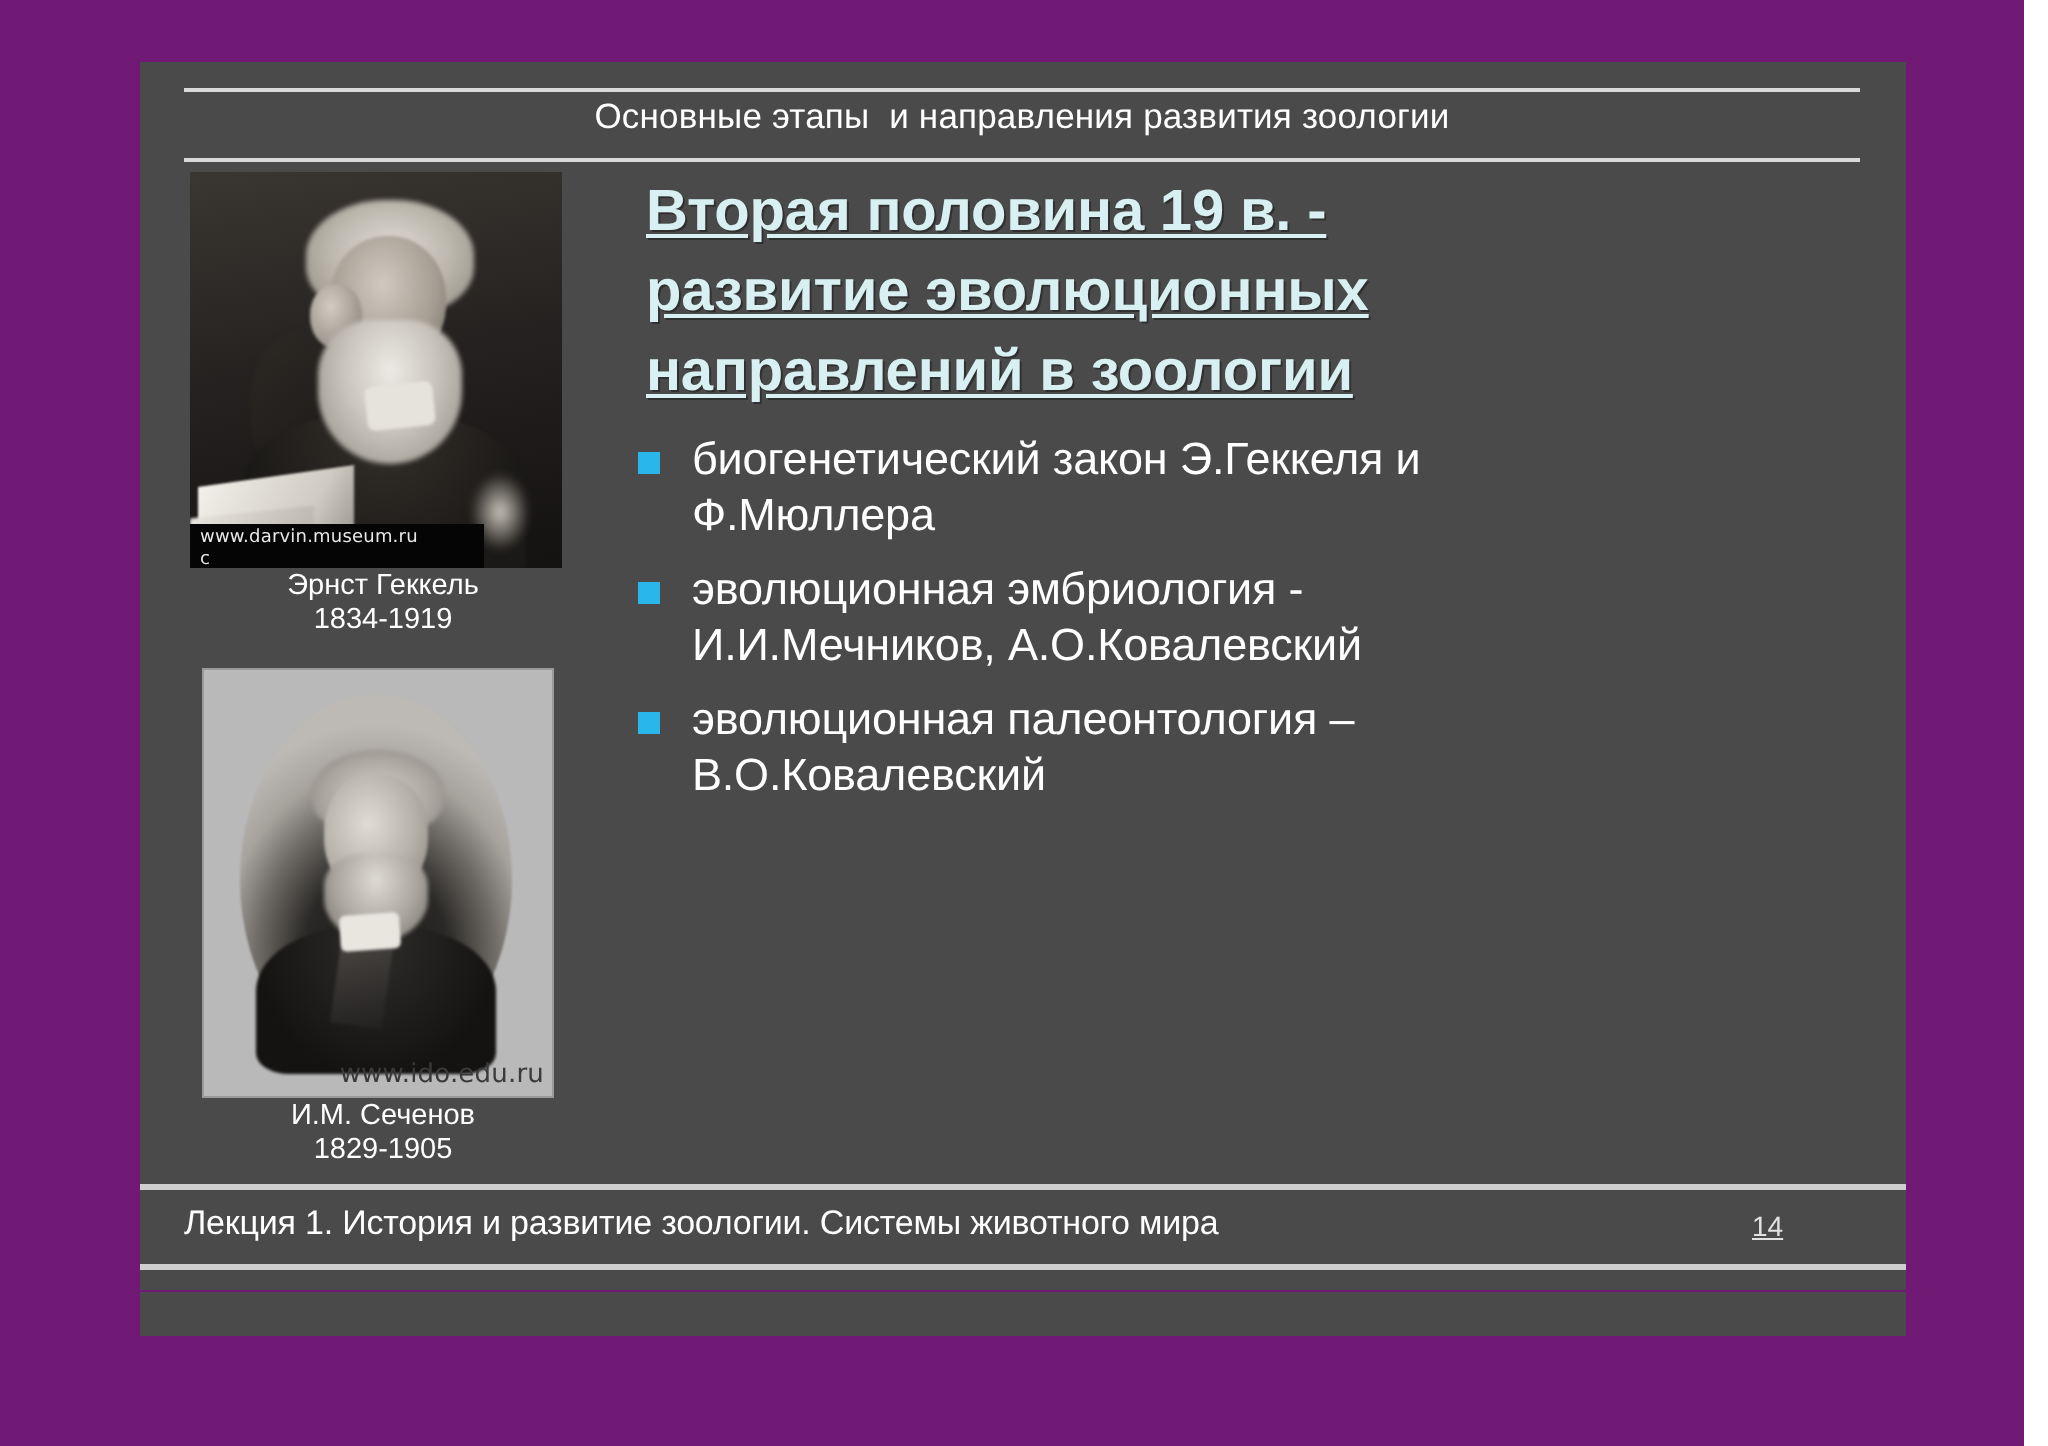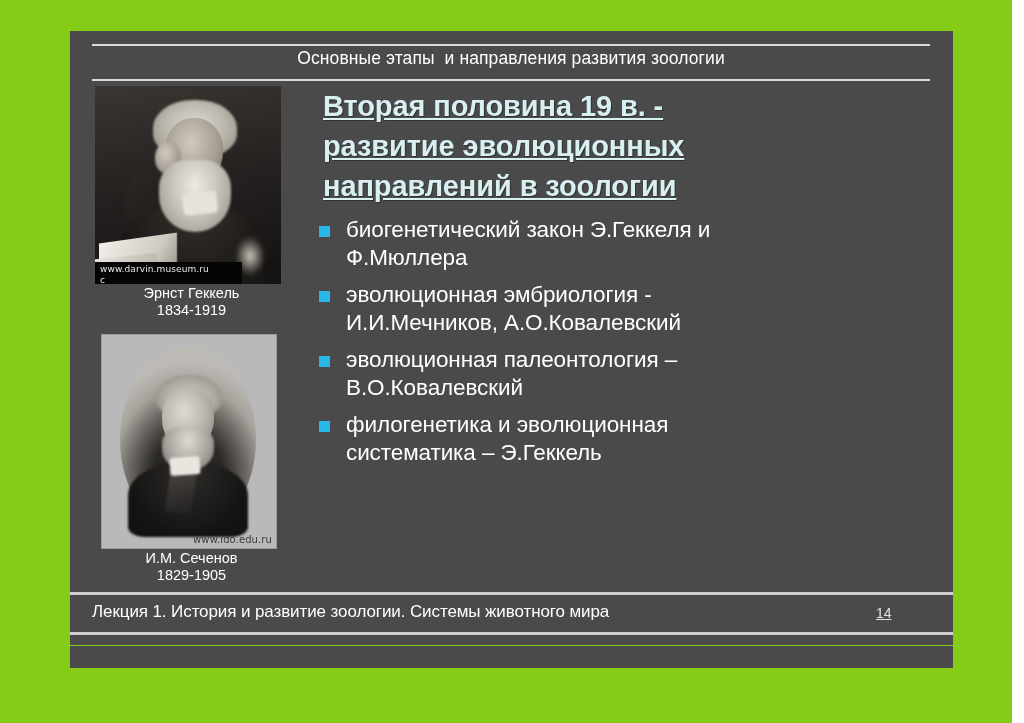--- a/index.html
+++ b/index.html
@@ -10,21 +10,21 @@
     width: 1024px;
     height: 723px;
     overflow: hidden;
     font-family: "Liberation Sans", sans-serif;
   }
 
   .page {
     position: relative;
     width: 1012px;
     height: 723px;
-    background: #84cc16;
+    background: #701a75;
   }
 
   
   .slide {
     position: absolute;
     left: 70px;
     top: 31px;
     width: 883px;
     height: 614px;
     background: #4a4a4a;
@@ -161,21 +161,21 @@
     left: 0px;
     top: 176px;
     width: 138px;
   }
 
   .watermark-ido {
     position: absolute;
     right: 4px;
     bottom: 3px;
     color: #3a3a3a;
-    font-size: 10px;
+    font-size: 13px;
     font-family: "DejaVu Sans", sans-serif;
     letter-spacing: 0.1px;
   }
 
   .caption {
     position: relative;
     color: #ffffff;
     font-size: 14.5px;
     font-weight: 400;
     line-height: 17px;
@@ -407,25 +407,20 @@
         <li class="bullet">
           <span class="bullet-marker"></span>
           <span class="bullet-text">эволюционная эмбриология -
 И.И.Мечников, А.О.Ковалевский</span>
         </li>
         <li class="bullet">
           <span class="bullet-marker"></span>
           <span class="bullet-text">эволюционная палеонтология –
 В.О.Ковалевский</span>
         </li>
-        <li class="bullet">
-          <span class="bullet-marker"></span>
-          <span class="bullet-text">филогенетика и эволюционная
-систематика – Э.Геккель</span>
-        </li>
       </ul>
 
     </div>
 
     <div class="footer-rule"></div>
     <div class="footer-bar">
       <div class="footer-text">Лекция 1. История и развитие зоологии. Системы животного мира</div>
       <div class="footer-page">14</div>
     </div>
     <div class="footer-bottom-rule"></div>

